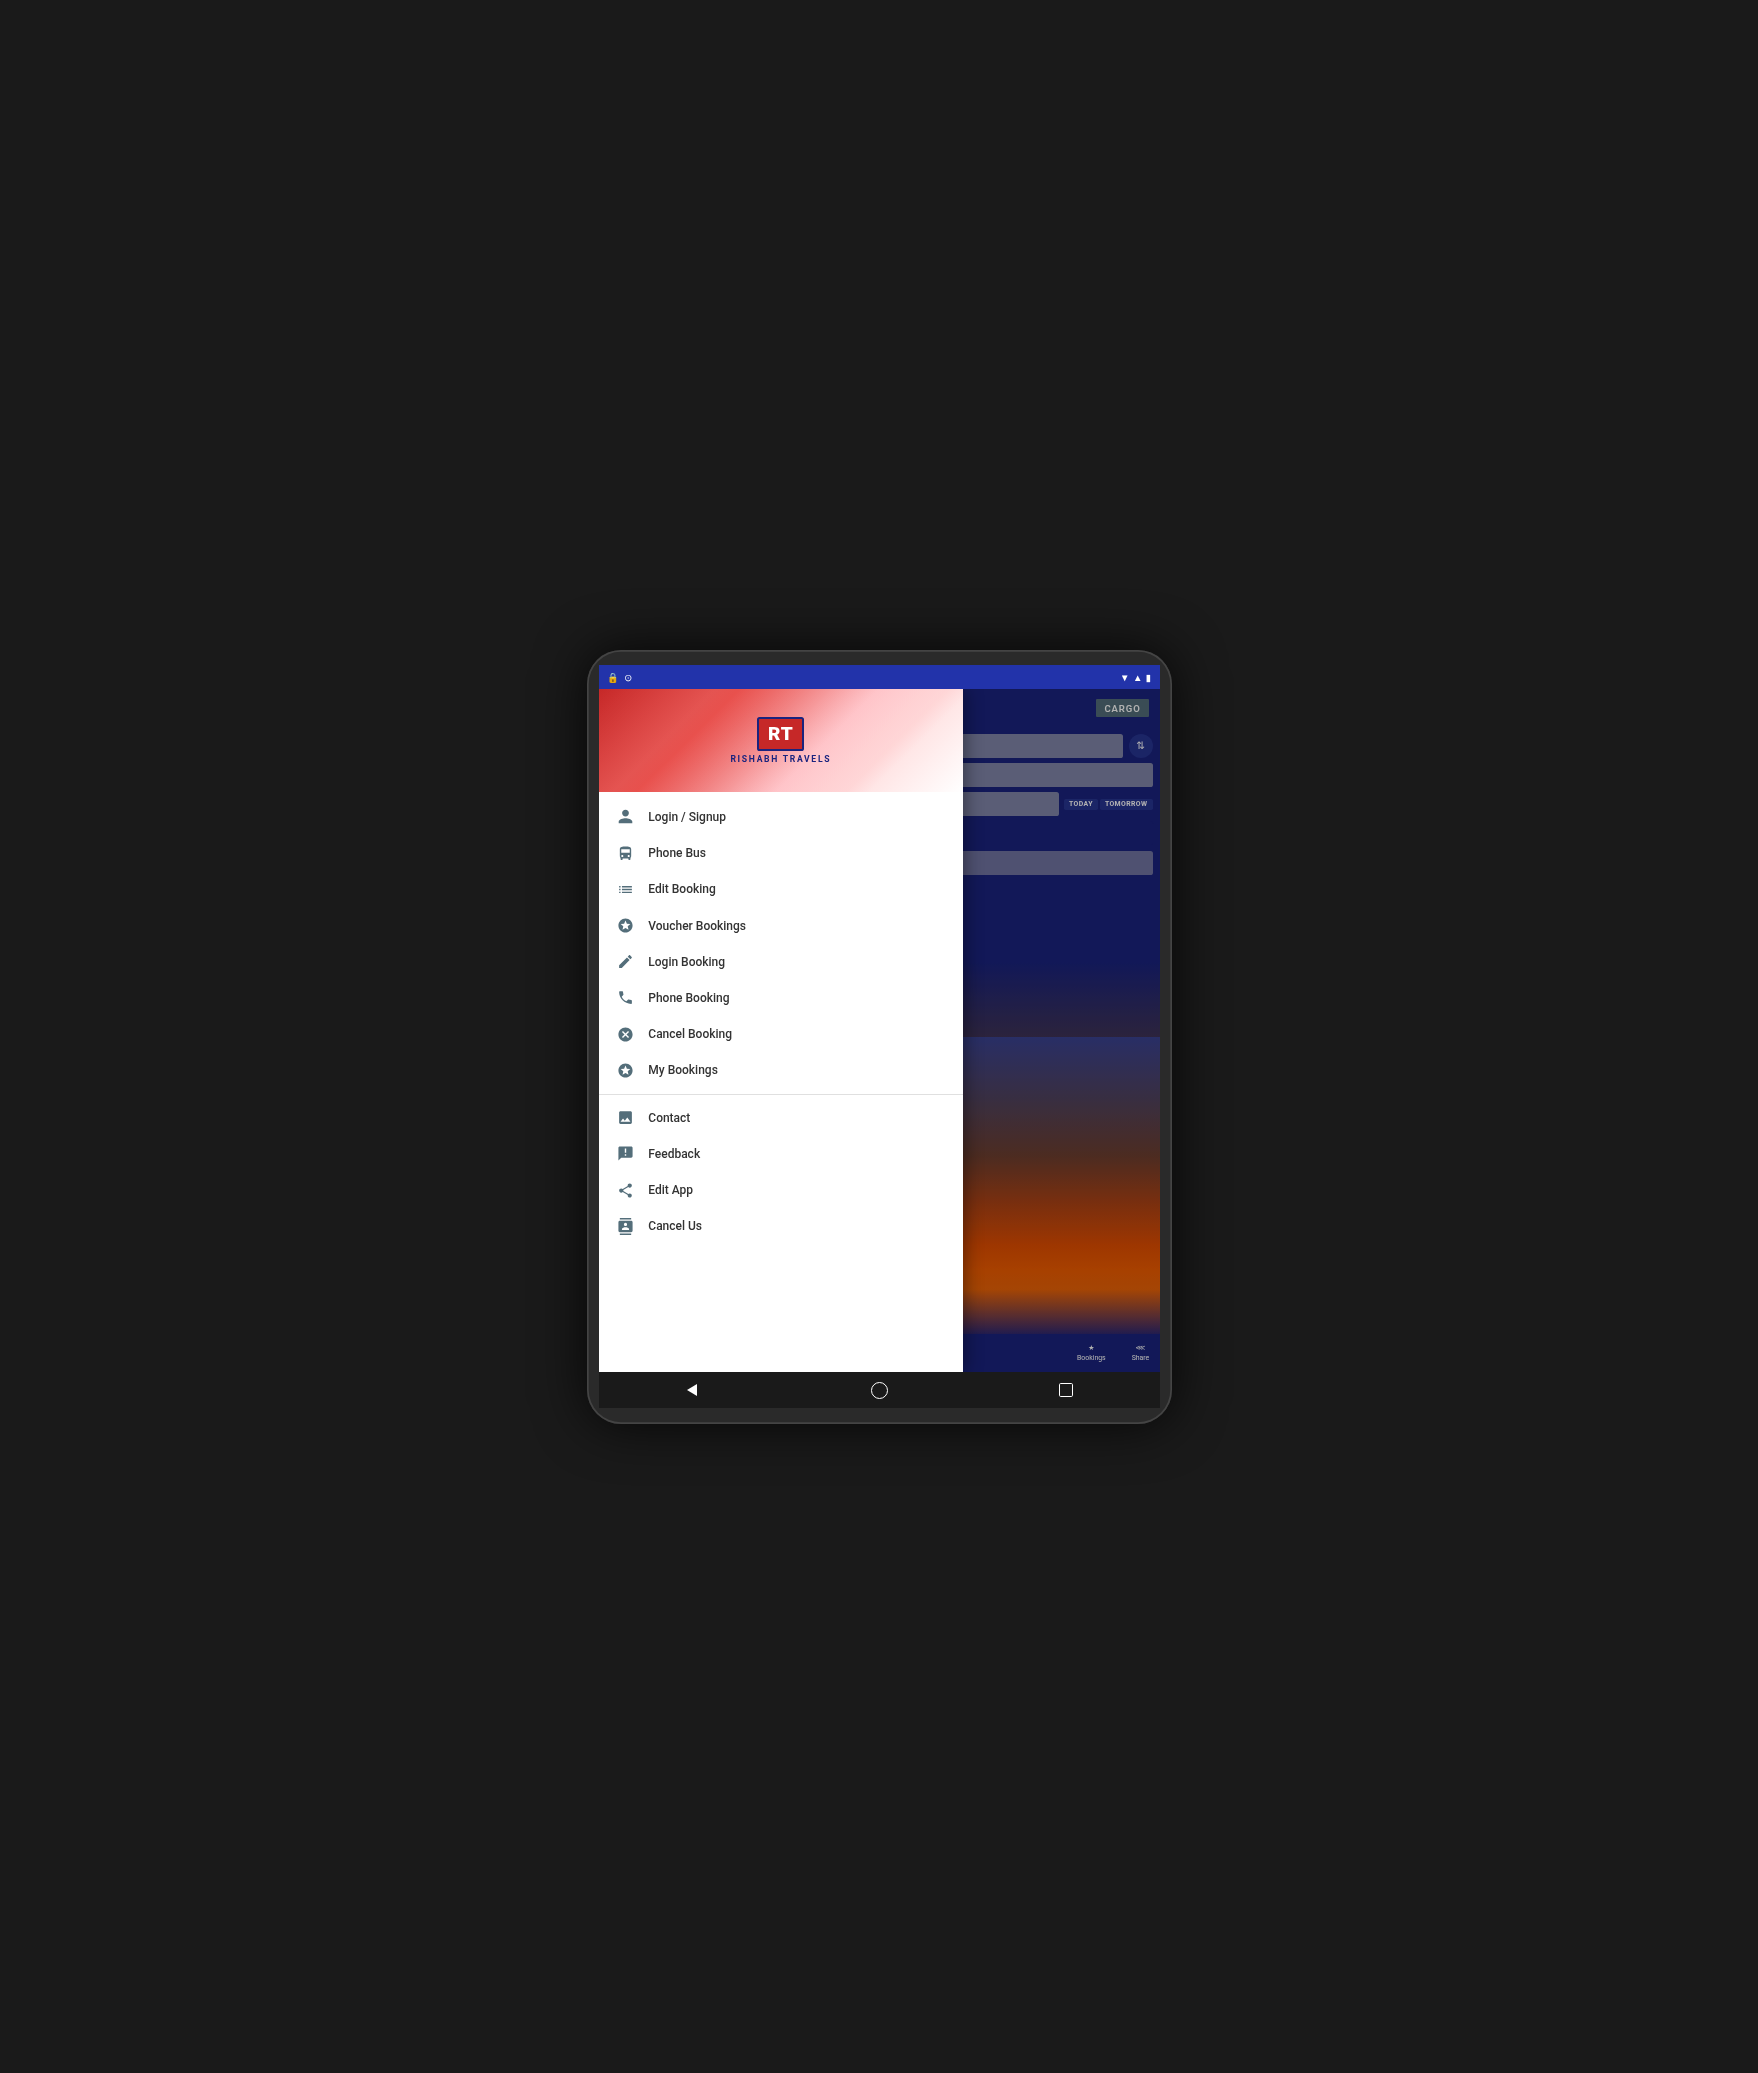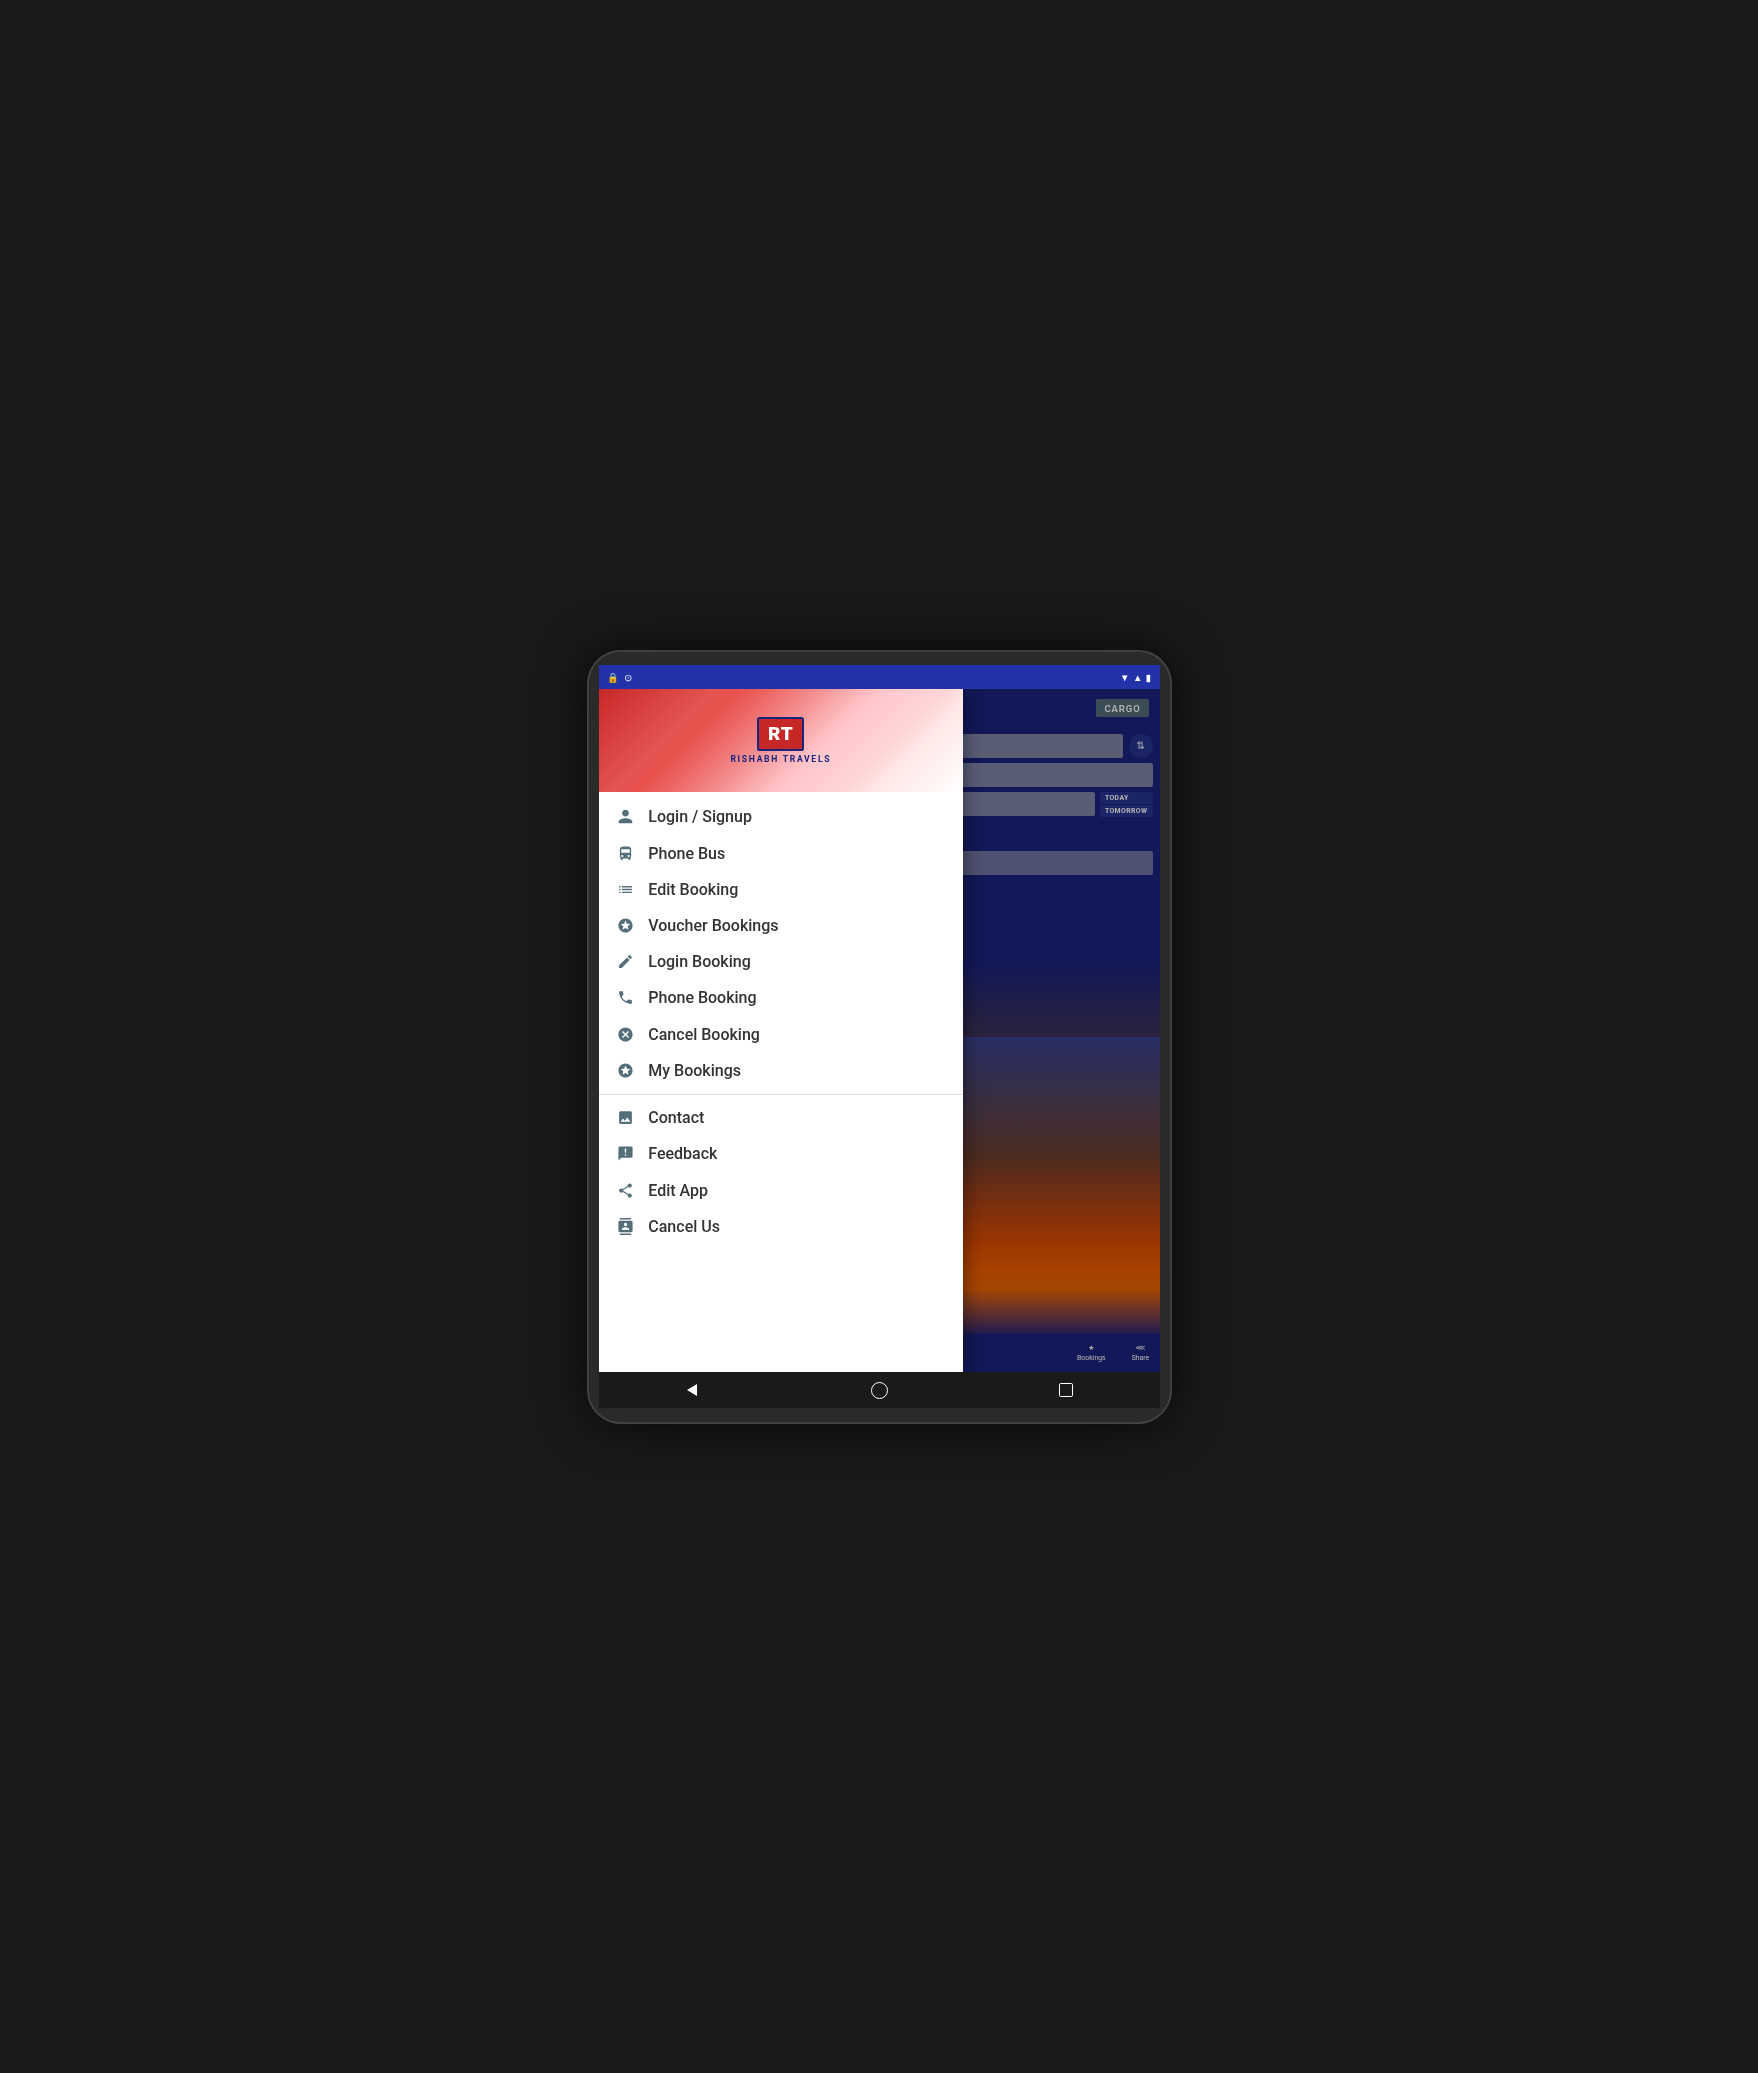--- a/index.html
+++ b/index.html
@@ -138,21 +138,21 @@
 
     .date-input-bg {
       background: rgba(200,200,200,0.6);
       height: 24px;
       flex: 1;
       border-radius: 2.6px;
     }
 
     .date-btns {
       display: flex;
-      flex-direction: column;
+      flex-direction: row;
       gap: 1.7px;
     }
 
     .date-btn {
       background: #283593;
       color: white;
       font-size: 6.9px;
       padding: 1.7px 5.2px;
       border-radius: 1.7px;
       font-weight: 700;
@@ -295,21 +295,21 @@
       height: 19px;
       display: flex;
       align-items: center;
       justify-content: center;
       color: #546e7a;
       font-size: 13.8px;
       flex-shrink: 0;
     }
 
     .menu-label {
-      font-size: 16px;
+      font-size: 12px;
       color: #333;
       font-weight: 500;
     }
 
     .menu-divider {
       height: 0.9px;
       background: #e0e0e0;
       margin: 5.2px 0;
     }
 

